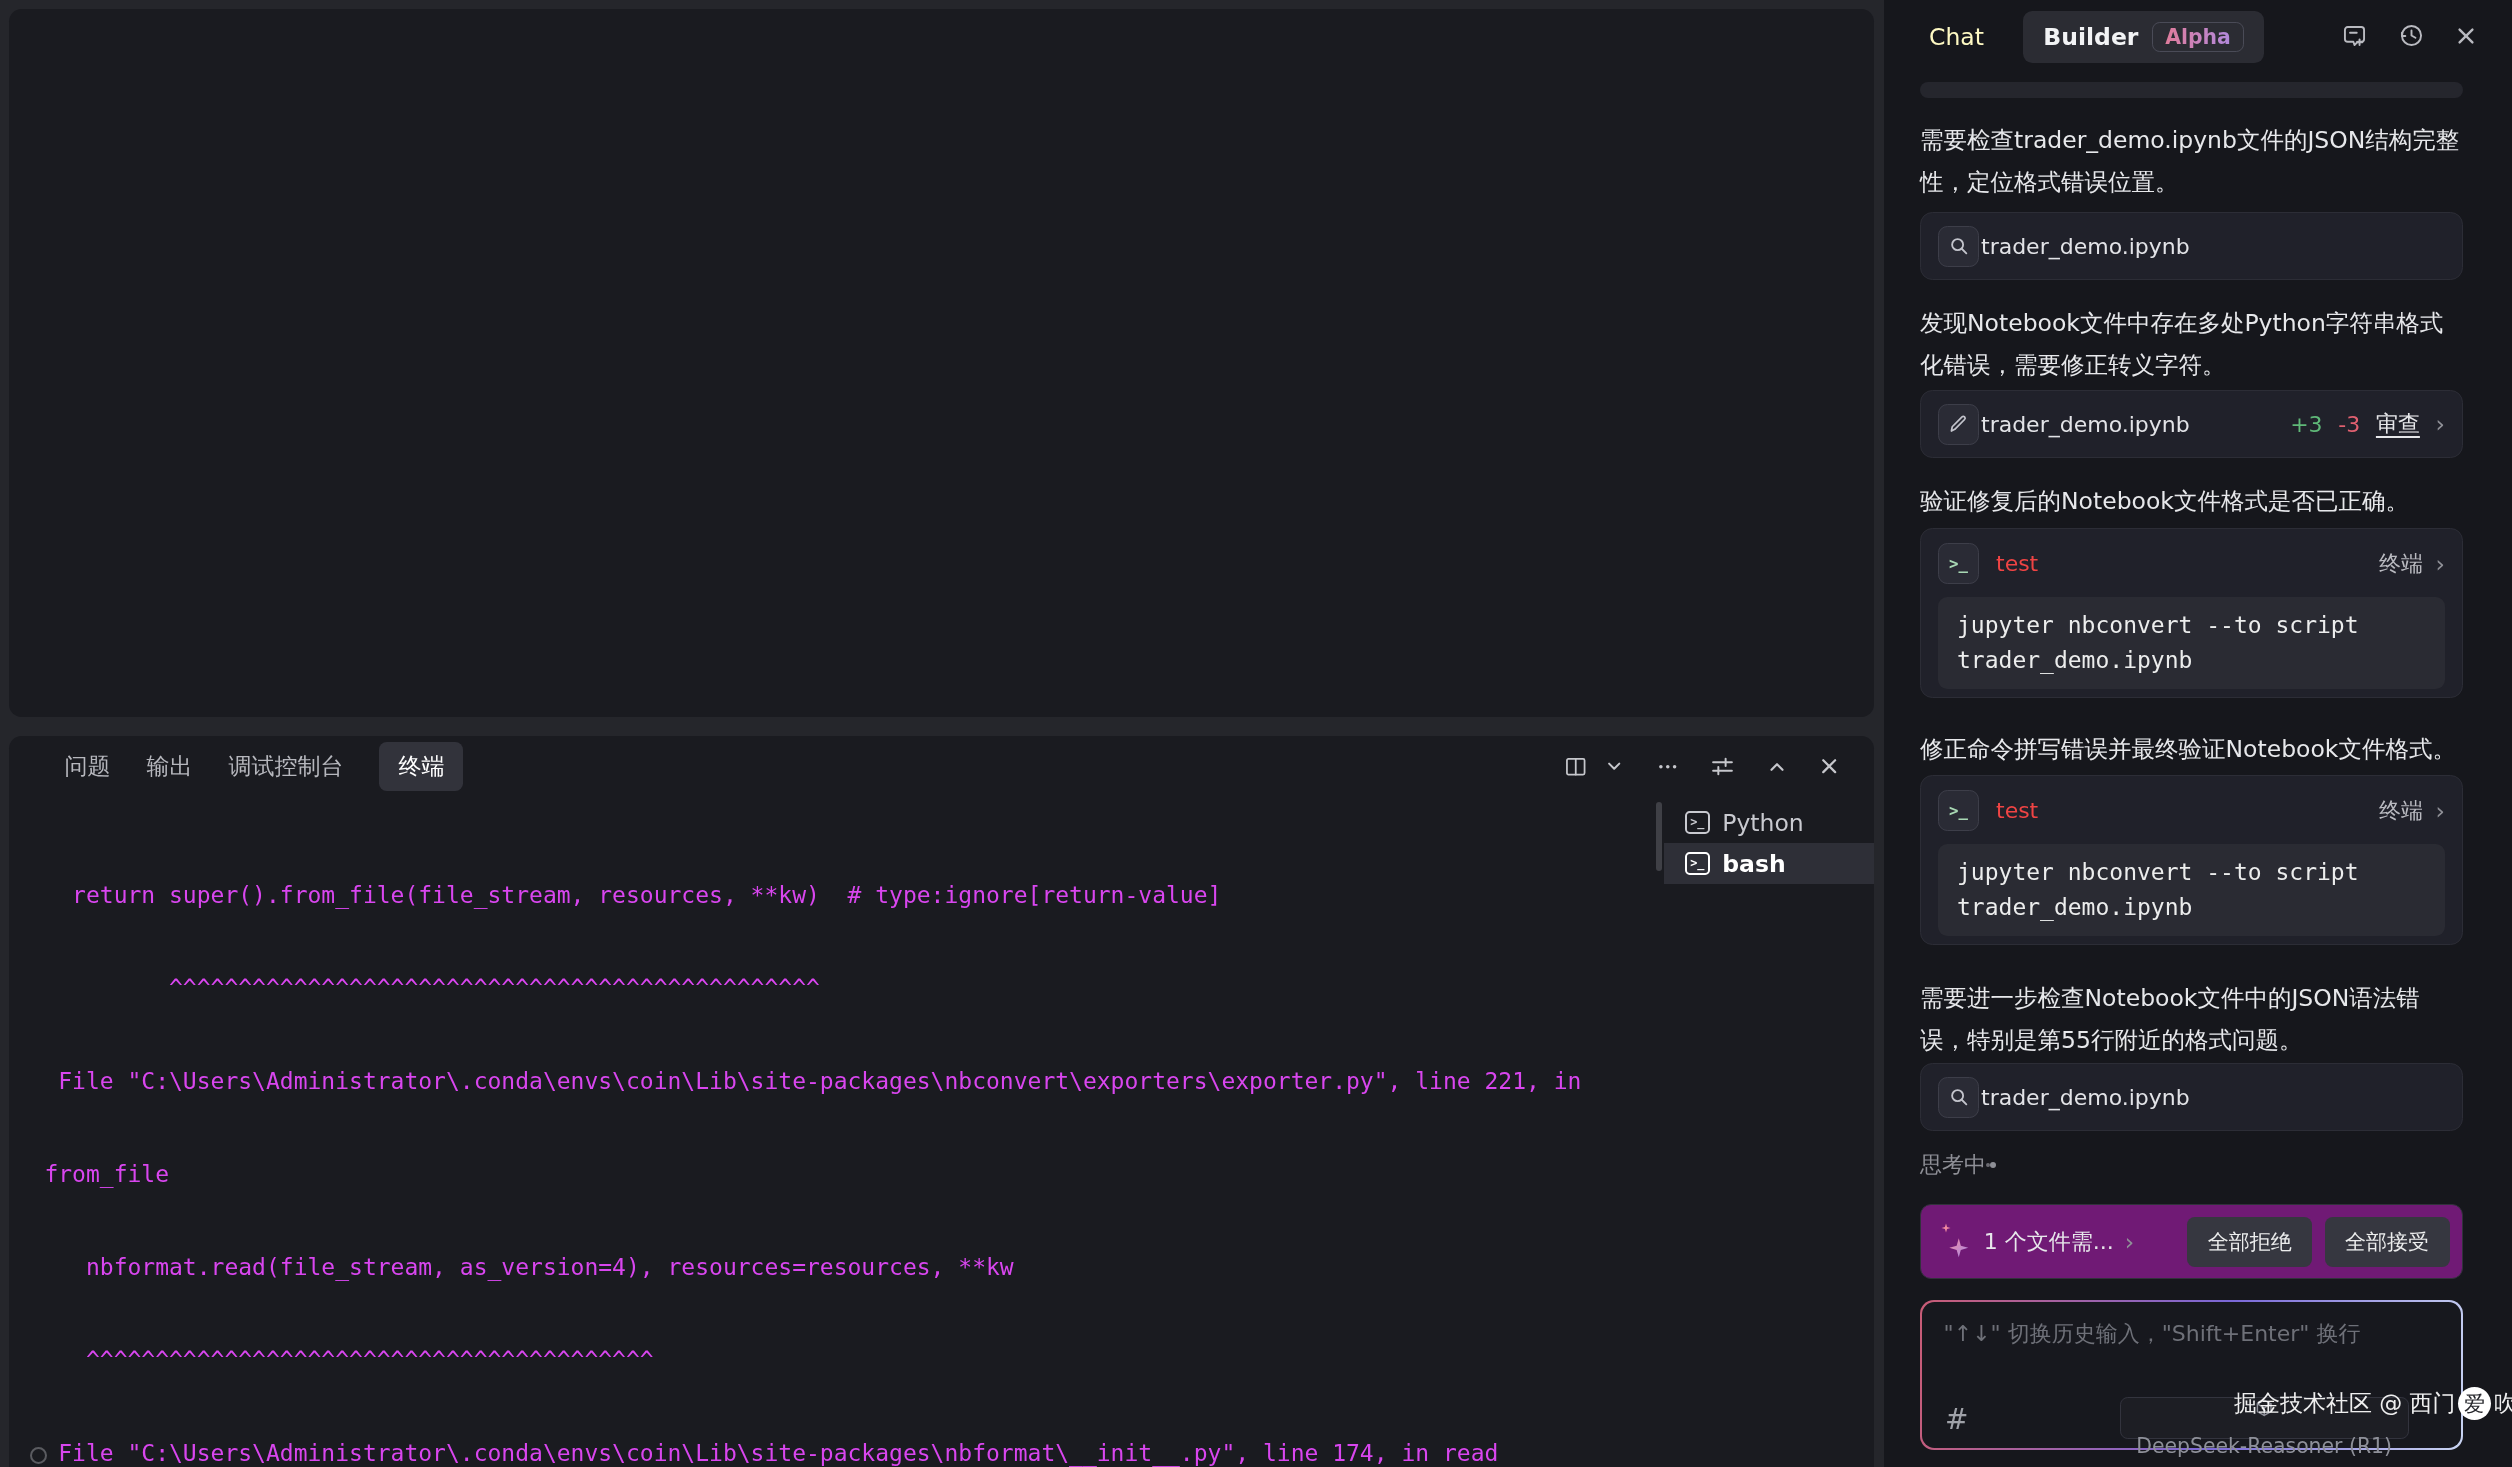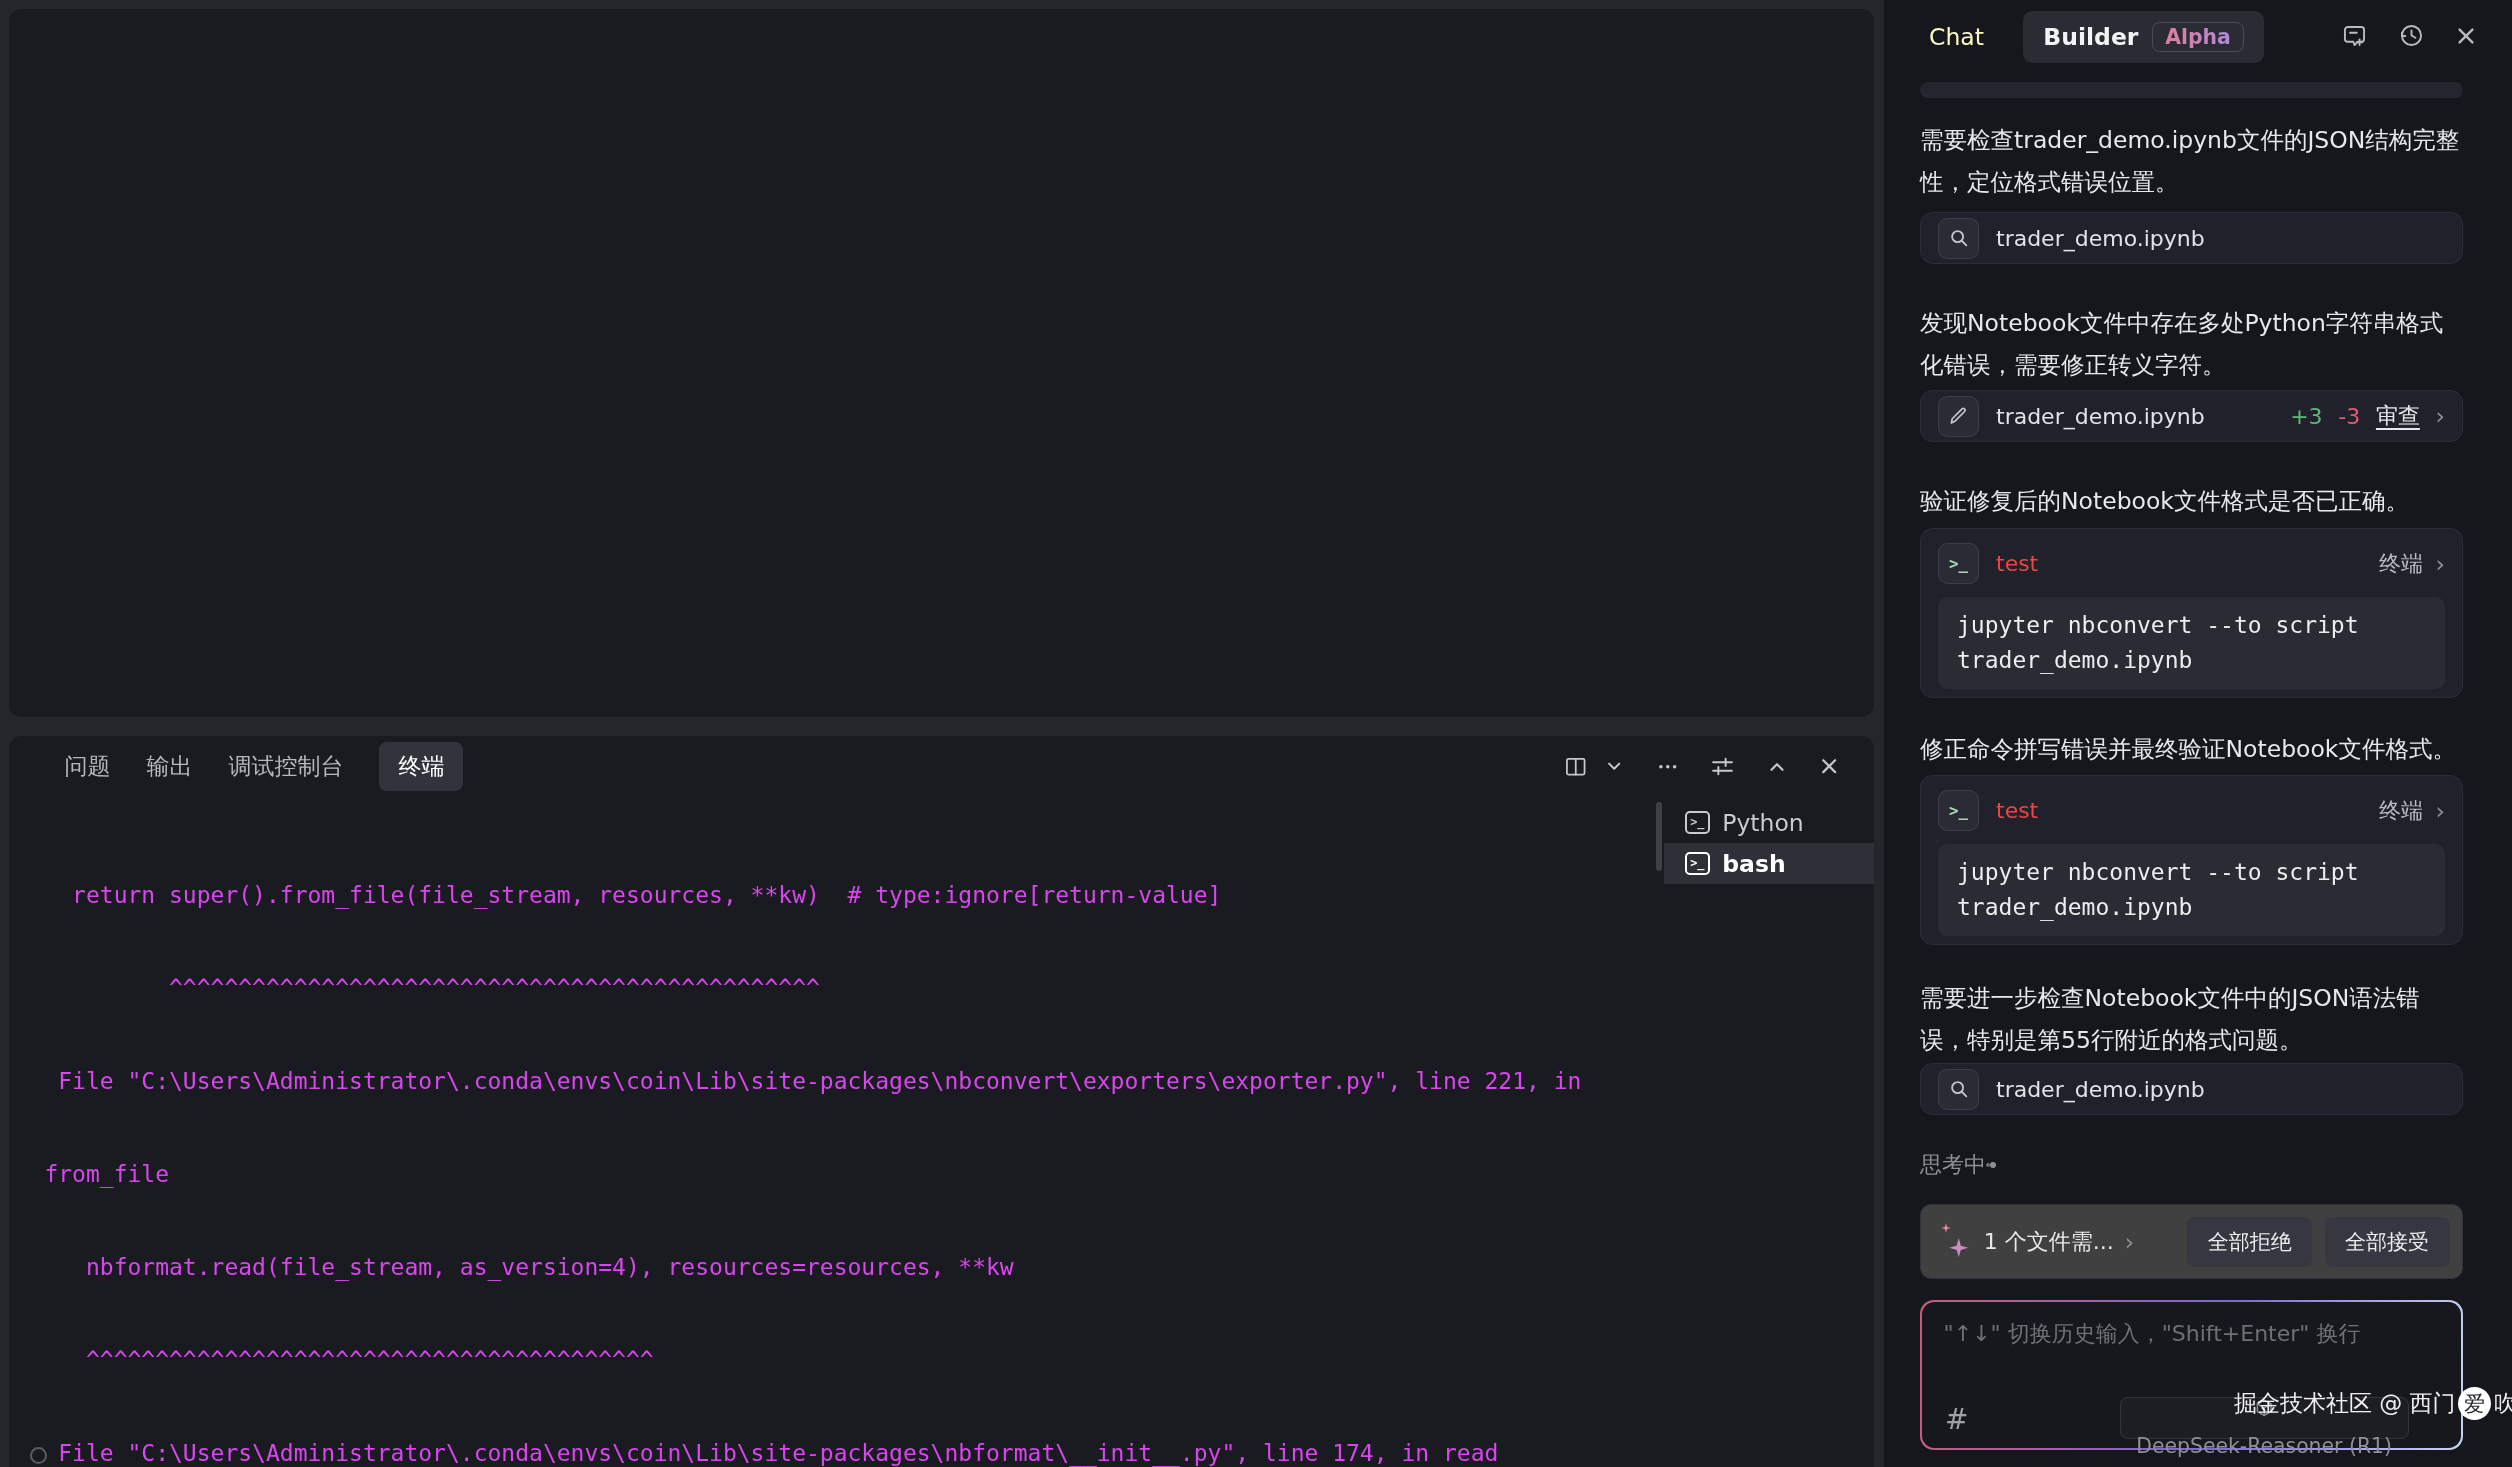--- a/index.html
+++ b/index.html
@@ -69,21 +69,21 @@
     background-image:linear-gradient(90deg,#e87a90,#a98be8);
     -webkit-background-clip:text; background-clip:text; color:transparent;
   }
   .sb-actions { margin-left:auto; display:flex; align-items:center; gap:30px; color:#b9bac0; }
   .sliver-card { position:absolute; left:36px; top:82px; width:543px; height:15.7px; background:#25262d; border-radius:9.4px; }
   .msg { position:absolute; left:36px; width:543px; font-size:23.5px; line-height:42px; color:#e7e8eb; }
   .card {
     position:absolute; left:36px; width:543px; background:#20212a;
     border:0.8px solid #2c2d36; border-radius:12.5px; cursor:pointer;
   }
-  .file-card { height:52px; display:flex; align-items:center; gap:17px; padding:16px 17px; }
+  .file-card { height:68px; display:flex; align-items:center; gap:2px; padding:16px 17px; }
   .icon-box {
     width:41px; height:41px; background:#2a2b35; border:0.8px solid #3d3e49; border-radius:9.4px;
     display:flex; align-items:center; justify-content:center; color:#c3c4cc; flex:none;
   }
   .icon-box .term-glyph { border:none; color:#a8d8b4; font-size:15.7px; width:auto; height:auto; }
   .filename { font-size:22px; color:#e2e3e7; }
   .edit-extras { margin-left:auto; display:flex; align-items:center; gap:15.7px; font-size:22px; }
   .diff-add { color:#5fb878; }
   .diff-del { color:#e06070; }
   .review-link { color:#e6e7ea; text-decoration:underline; text-underline-offset:4.7px; cursor:pointer; }
@@ -95,21 +95,21 @@
   .code-block {
     margin-top:12.5px; background:#2a2b33; border-radius:9.4px; padding:11px 19px;
     font-family:"DejaVu Sans Mono","Liberation Mono",monospace; font-size:23px; line-height:35px;
     color:#eceded; word-break:break-word;
   }
   .thinking { position:absolute; left:36px; font-size:22px; color:#8e8f96; display:flex; align-items:center; }
   .thinking .dot { width:6.3px; height:6.3px; border-radius:50%; background:#8e8f96; display:inline-block; }
   .thinking .dot.small { width:3.9px; height:3.9px; opacity:.7; }
   .action-bar {
     position:absolute; left:36px; top:1204px; width:543px; height:75px;
-    background:#404040; border:0.8px solid #31323b; border-radius:11px;
+    background:#701a75; border:0.8px solid #31323b; border-radius:11px;
     display:flex; align-items:center; gap:11px; padding:0 12.5px 0 15.7px;
   }
   .ab-summary { font-size:22px; color:#e7e8eb; white-space:nowrap; }
   .ab-btn {
     background:#363740; border-radius:7.8px; padding:11px 20.4px; font-size:21px; color:#eceded;
     cursor:pointer; white-space:nowrap;
   }
   .ab-buttons { margin-left:auto; display:flex; gap:12.5px; }
   .composer {
     position:absolute; left:36px; top:1300px; width:543px; height:150px;

